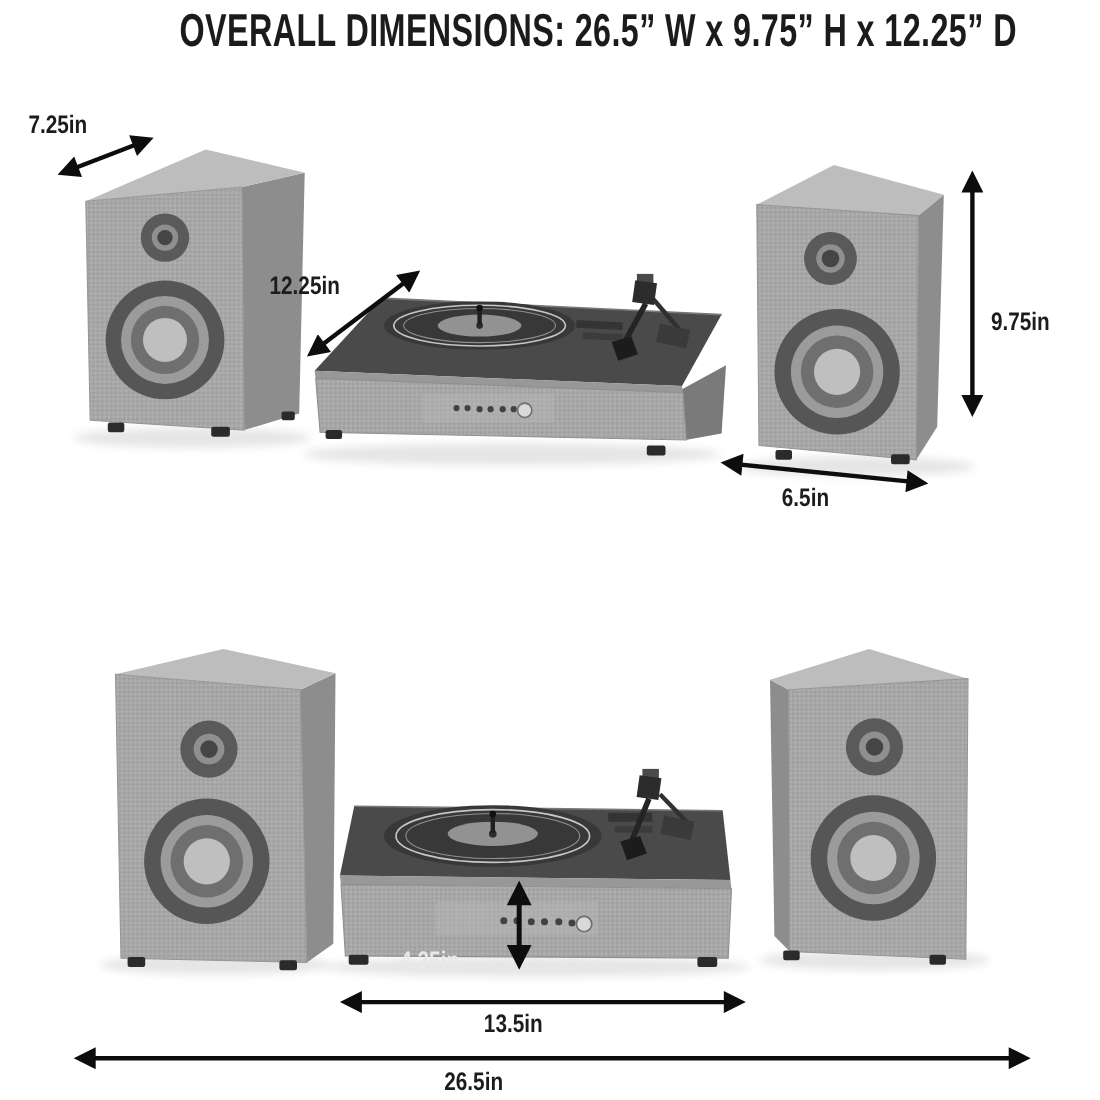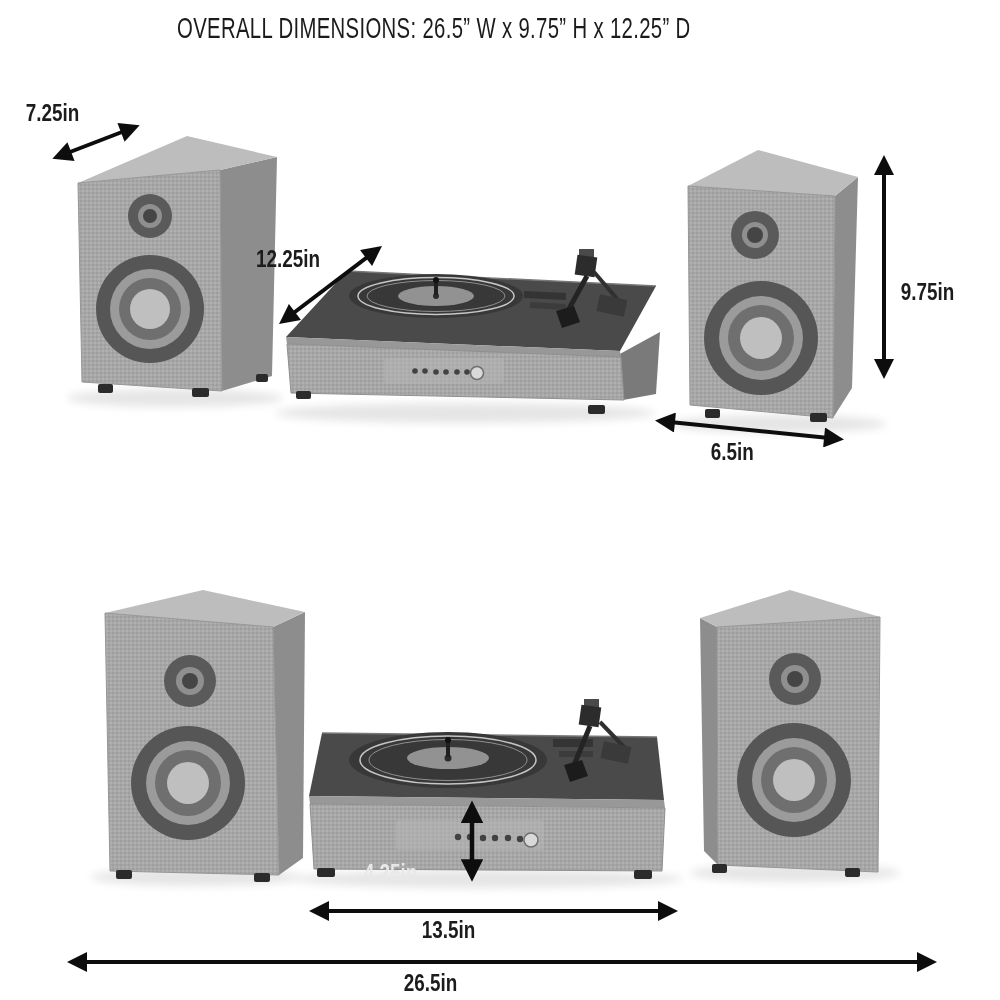--- a/index.html
+++ b/index.html
@@ -2,21 +2,21 @@
 <html><head>
 <meta charset="utf-8">
 <style>
   html,body{margin:0;padding:0;background:#ffffff;}
   .stage{
     position:relative;width:1000px;height:1000px;background:#ffffff;
     font-family:"Liberation Sans", sans-serif;overflow:hidden;
   }
   .title{
     position:absolute;top:10px;left:0;width:868px;text-align:center;
-    font-weight:normal;font-size:29px;line-height:36px;color:#1b1b1b;white-space:nowrap;
+    font-weight:bold;font-size:42px;line-height:36px;color:#1b1b1b;white-space:nowrap;
   }
   .title span{display:inline-block;transform:scaleX(0.70);letter-spacing:0.5px;}
   .scene{position:absolute;top:0;left:0;width:1000px;height:1000px;}
   .dim{
     position:absolute;width:140px;text-align:left;font-weight:bold;
     font-size:23px;line-height:28px;color:#1c1c1c;white-space:nowrap;
   }
   .dim span{display:inline-block;transform:scaleX(0.82);}
   .dim.light{color:#e8e8e8;}
 </style>
@@ -218,20 +218,20 @@
 
       <g stroke="#0d0d0d" stroke-width="4">
         <line x1="472" y1="806" x2="472" y2="876" stroke-width="4.5" marker-start="url(#ah)" marker-end="url(#ah)"></line>
         <line x1="314" y1="911" x2="673" y2="911" marker-start="url(#ah)" marker-end="url(#ah)"></line>
         <line x1="72" y1="962" x2="932" y2="962" marker-start="url(#ah)" marker-end="url(#ah)"></line>
       </g>
     </g>
   </svg>
 
   <div class="dim" style="left:20px;top:99px;"><span>7.25in</span></div>
-  <div class="dim" style="left:249px;top:245px;"><span>12.25in</span></div>
+  <div class="dim" style="left:238px;top:245px;"><span>12.25in</span></div>
   <div class="dim" style="left:895px;top:278px;"><span>9.75in</span></div>
   <div class="dim" style="left:706px;top:438px;"><span>6.5in</span></div>
   <div class="dim light" style="left:358px;top:823px;margin-top:36px;"><span>4.25in</span></div>
-  <div class="dim" style="left:416px;top:916px;"><span>13.5in</span></div>
+  <div class="dim" style="left:434px;top:916px;"><span>13.5in</span></div>
   <div class="dim" style="left:398px;top:969px;"><span>26.5in</span></div>
 
 </div>
 
 </body></html>

